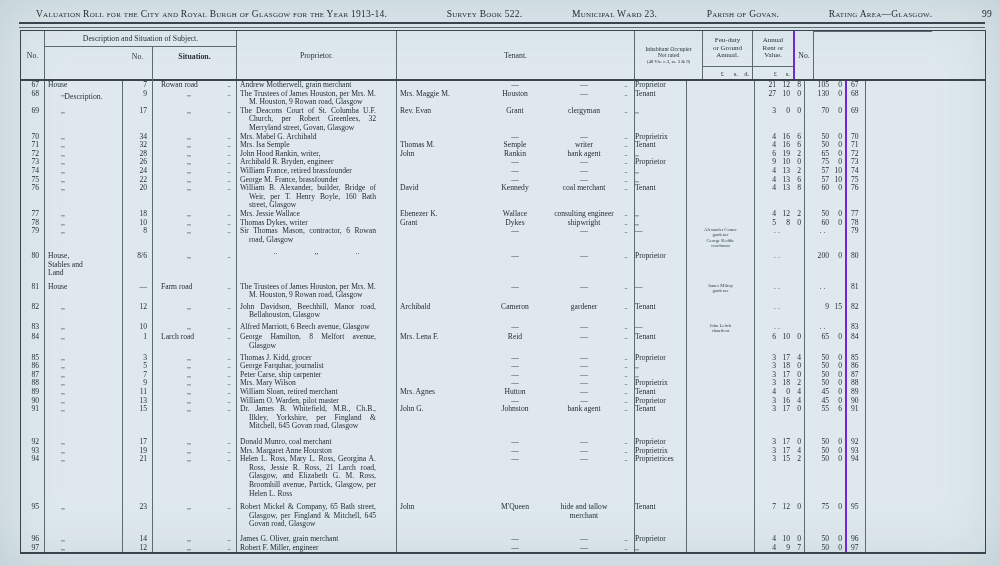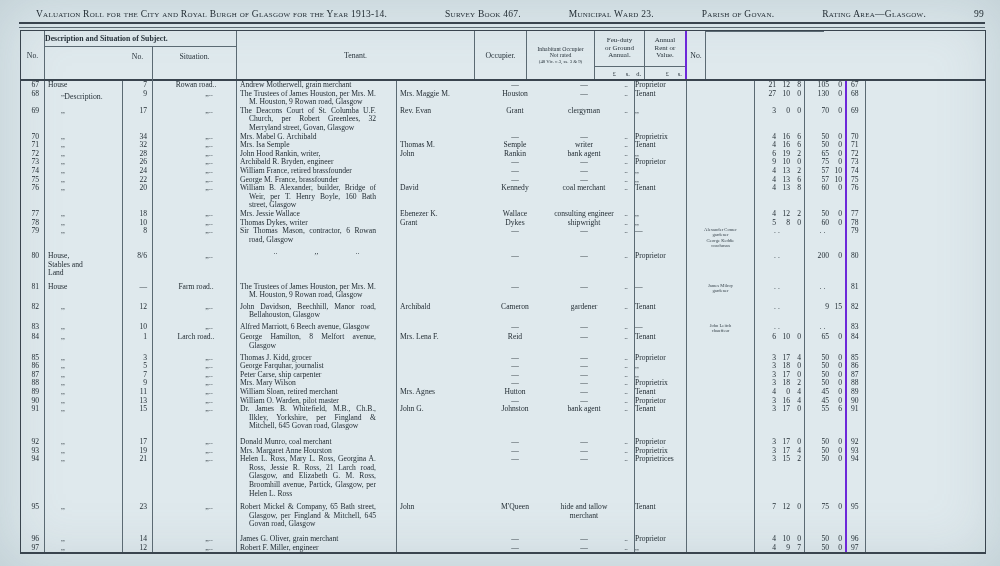--- a/index.html
+++ b/index.html
@@ -4,60 +4,60 @@
 <style>
   html,body{margin:0;padding:0;background:#c9d4d9;}
   .sheet{
     position:relative;width:1000px;height:566px;background:#dde8ec;
     font-family:"Liberation Serif","DejaVu Serif",serif;color:#202a31;
     overflow:hidden;box-shadow:inset 0 0 60px rgba(110,135,148,.28);
   }
   
   .masthead{
     display:flex;align-items:baseline;justify-content:space-between;
-    padding:9px 16px 0 36px;font-variant:small-caps;font-size:9.5px;
+    padding:9px 8px 0 36px;font-variant:small-caps;font-size:9.5px;
     letter-spacing:.25px;white-space:nowrap;color:#232d34;
   }
   .mh-title{margin-right:10px;}
   .mh-page{font-variant:normal;}
   .rule-double{margin:3px 15px 2px 19px;height:3px;
     border-top:2px solid #39444e;border-bottom:1px solid #5b6a73;}
   
   .vtable{margin:0 0 0 20px;width:966px;border:1.5px solid #39444e;
     border-bottom-width:2.5px;box-sizing:border-box;background:rgba(255,255,255,.06);}
   .c{border-right:1px solid #5b6a73;box-sizing:border-box;}
   .w1{width:24px}.w2{width:78px}.w3{width:30px}.w4{width:84px}.w5{width:160px}
   .w6{width:238px}.w7{width:52px}.w8{width:68px}.w9{width:50px}
   .w10{width:42px;border-right:2px solid #6d28d9}.w11{width:19px}
   .w12{width:118px;border-right:none}
   
   .thead{display:flex;height:48px;border-bottom:2px solid #39444e;font-size:7.8px;color:#27323a;}
   .hc{display:flex;align-items:center;justify-content:center;text-align:center;}
   .h-group{width:192px;display:flex;flex-direction:column;}
-  .h-group-title{height:15px;line-height:15px;text-align:left;border-bottom:1px solid #5b6a73;font-weight:bold;}
+  .h-group-title{height:15px;line-height:15px;text-align:center;border-bottom:1px solid #5b6a73;}
   .h-group-sub{flex:1;display:flex;}
   .h-sub{display:flex;align-items:flex-start;justify-content:center;padding-top:5px;box-sizing:border-box;}
   .hs-desc{width:78px;border-right:1px solid #5b6a73;margin-top:40px;}
   .hs-no{width:30px;border-right:1px solid #5b6a73;}
-  .hs-sit{flex:1;}
+  .hs-sit{flex:1;font-weight:bold;}
   .hc-inh{display:flex;flex-direction:column;align-items:center;justify-content:center;}
   .inh1{font-size:5.8px;line-height:6.4px;}
   .inh2{font-size:4.8px;line-height:5.6px;}
   .hc-col{display:flex;flex-direction:column;}
   .hc-title{flex:1;display:flex;flex-direction:column;align-items:center;justify-content:center;font-size:7px;line-height:7.8px;}
   .hc-title.one{font-size:7.8px;}
   .strip{height:12px;border-top:1px solid #5b6a73;display:flex;justify-content:flex-end;align-items:center;padding-right:3px;font-size:6.5px;}
   .strip .m{text-align:right;}
   
   .trow{display:flex;font-size:7.6px;line-height:8.6px;color:#1e282f;}
   .trow .c{padding-top:var(--gap,0px);min-height:8.6px;}
   .rnum{text-align:right;padding-right:5px;}
   .desc{padding-left:3px;}
   .desc.ditto{padding-left:16px;}
-  .sit{display:flex;justify-content:center;padding-left:8px;padding-right:5px;}
+  .sit{display:flex;justify-content:space-between;padding-left:8px;padding-right:5px;}
   .sit.ditto{padding-left:34px;}
   .prop{padding-left:12px;padding-right:20px;text-indent:-9px;text-align:justify;}
   .prop.spread{display:flex;justify-content:space-around;text-indent:0;padding:0 18px;text-align:center;}
   .ten{display:flex;}
   .t-fn{width:80px;padding-left:3px;}
   .t-sn{width:70px;text-align:center;}
   .t-occ{width:68px;text-align:center;}
   .t-dots{flex:1;text-align:right;padding-right:6px;}
   .occ{text-align:left;}
   .inh{font-size:4.6px;line-height:5.2px;text-align:center;color:#39454d;}
@@ -68,21 +68,21 @@
   .mn2.m0{width:22px}.mn2.m1{width:13px}
   .n2{padding-left:4px;}
 </style>
 </head>
 <body>
 
 <div class="sheet">
 
   <div class="masthead">
     <span class="mh-title">Valuation Roll for the City and Royal Burgh of Glasgow for the Year 1913-14.</span>
-    <span>Survey Book 467.</span>
+    <span>Survey Book 522.</span>
     <span>Municipal Ward 23.</span>
     <span>Parish of Govan.</span>
     <span>Rating Area—Glasgow.</span>
     <span class="mh-page">99</span>
   </div>
 
   <div class="rule-double"></div>
 
   <div class="vtable">
     <div class="thead">
@@ -90,22 +90,22 @@
 
       <div class="c h-group">
         <div class="h-group-title">Description and Situation of Subject.</div>
         <div class="h-group-sub">
           <div class="h-sub hs-desc">Description.</div>
           <div class="h-sub hs-no">No.</div>
           <div class="h-sub hs-sit">Situation.</div>
         </div>
       </div>
 
+      <div class="c w5 hc">Proprietor.</div>
       <div class="c w6 hc">Tenant.</div>
-      <div class="c w7 hc">Occupier.</div>
 
       <div class="c w8 hc-inh">
         <div class="inh1">Inhabitant Occupier</div>
         <div class="inh1">Not rated</div>
         <div class="inh2">(48 Vic. c.3, ss. 3 &amp; 9)</div>
       </div>
 
       <div class="c w9 hc-col">
         <div class="hc-title">
           <div>Feu-duty</div>

